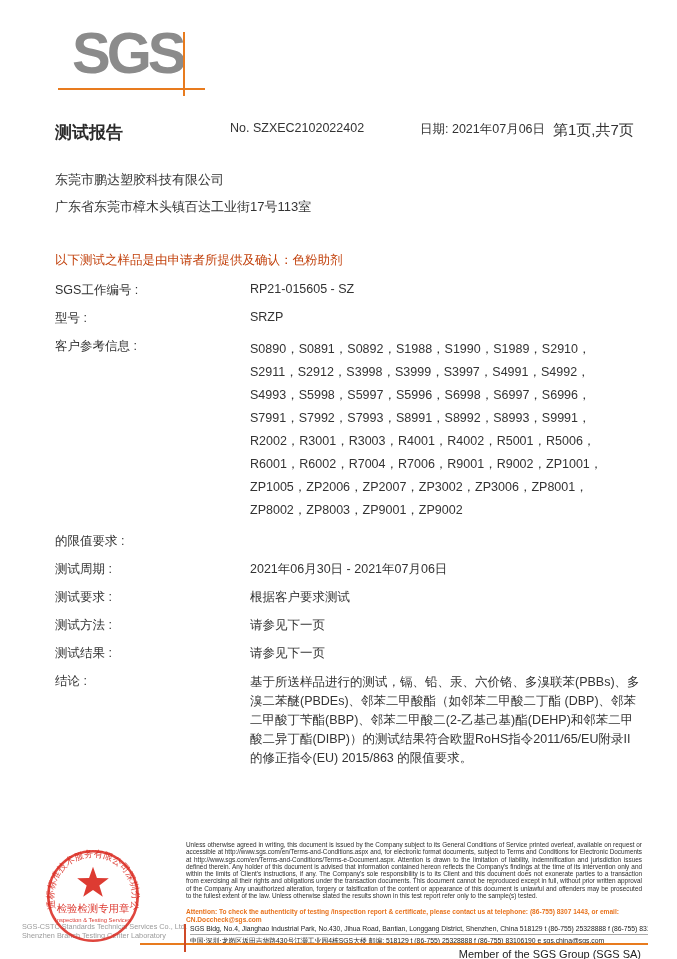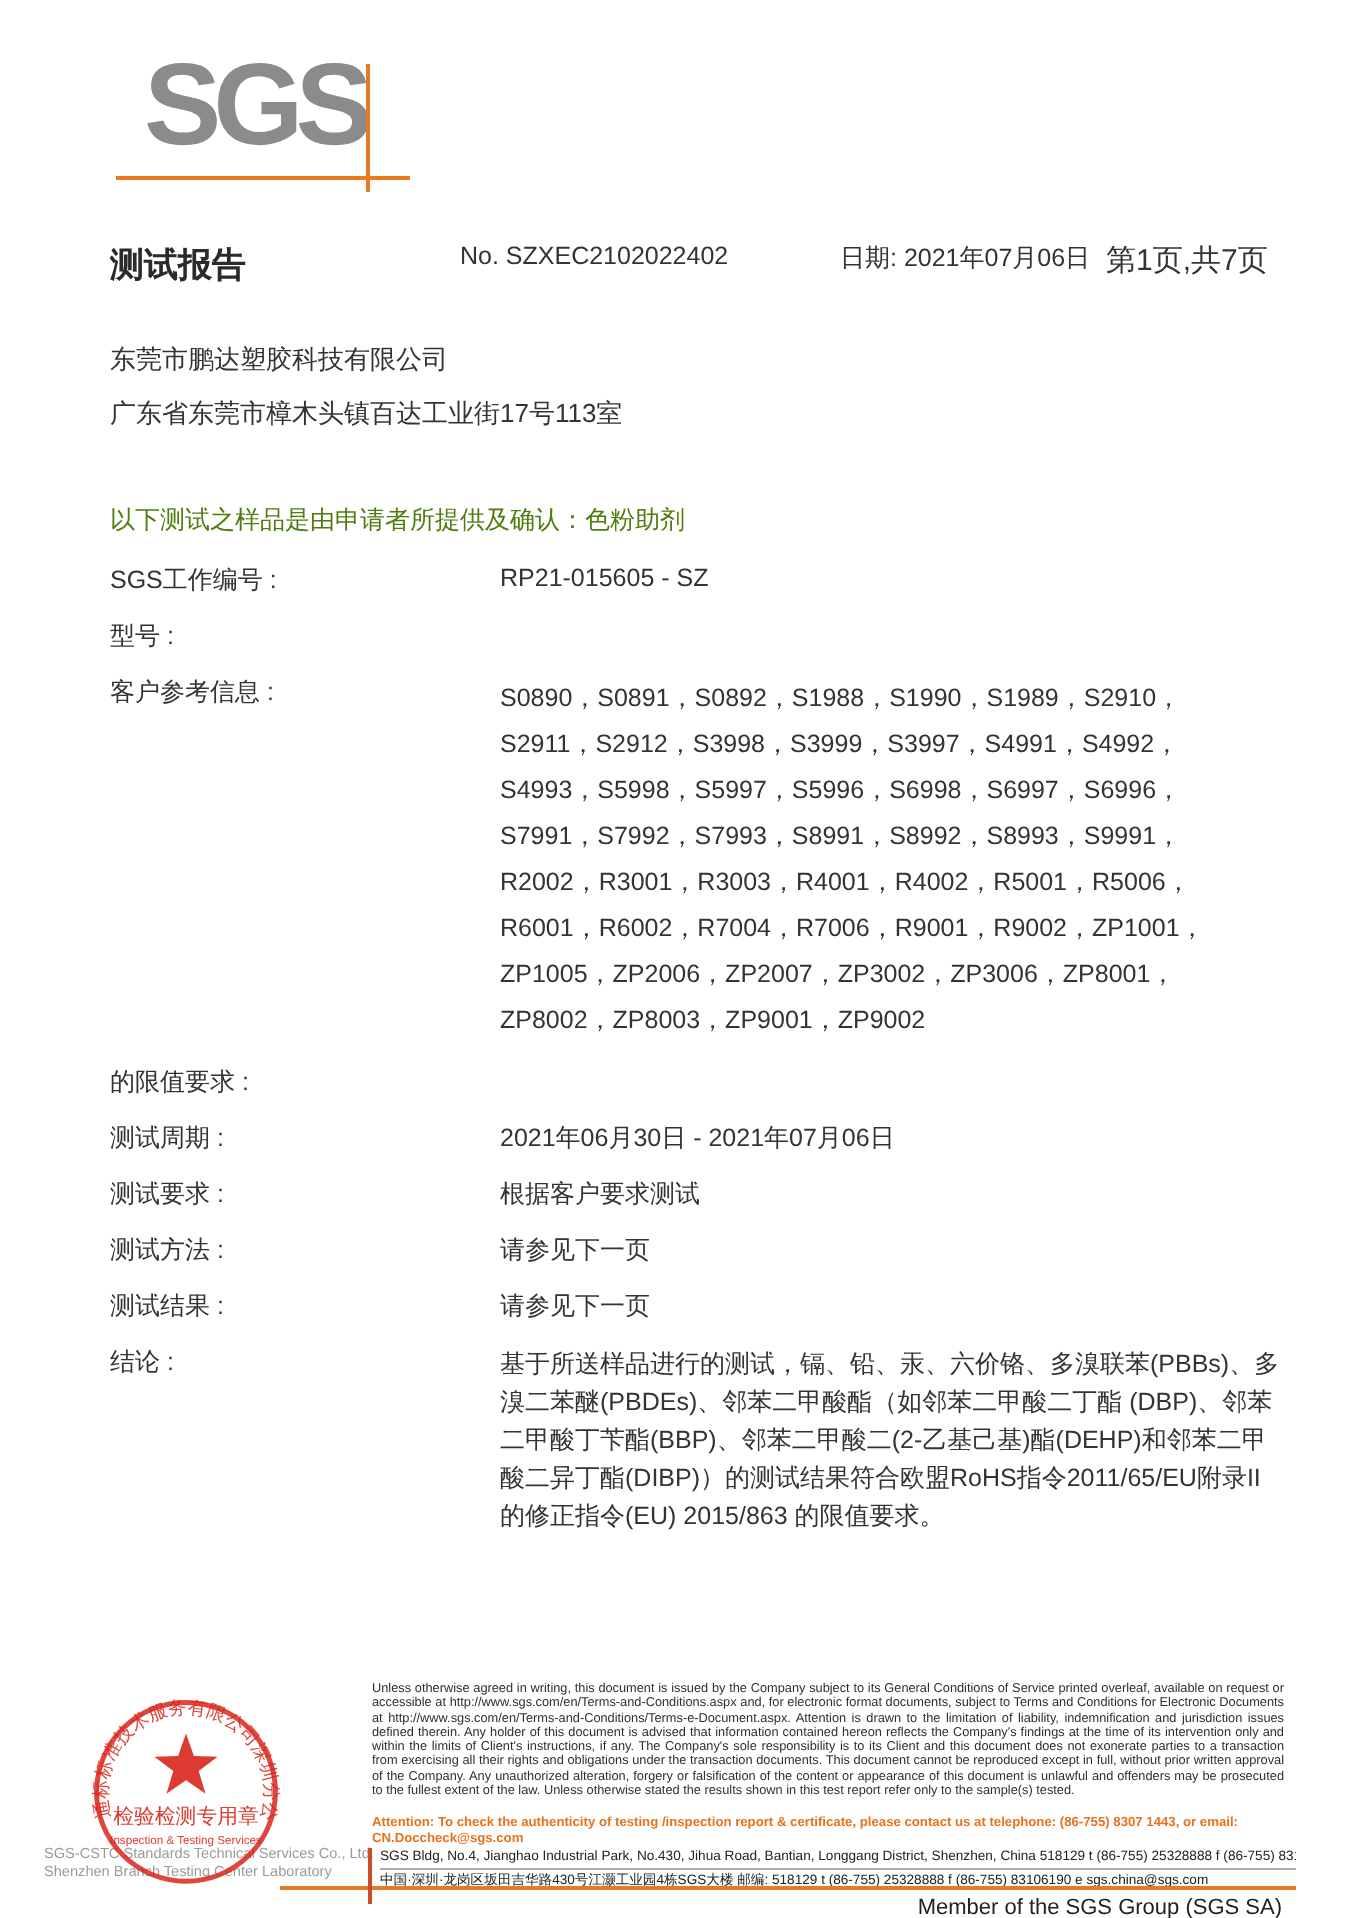--- a/index.html
+++ b/index.html
@@ -17,21 +17,21 @@
   .doc-title{width:175px;font-size:17px;font-weight:bold;color:#2a2a2a;flex-shrink:0;}
   .report-no{width:190px;font-size:12.5px;color:#333;flex-shrink:0;}
   .report-date{width:133px;font-size:12.5px;color:#333;flex-shrink:0;}
   .page-indicator{font-size:15px;color:#333;}
 
   
   .applicant{position:absolute;top:166px;left:55px;font-size:13px;color:#333;line-height:27px;}
 
   
   .main{position:absolute;top:252px;left:55px;width:586px;}
-  .statement{font-size:12.5px;margin-bottom:13px;color:#4d7c0f;}
+  .statement{font-size:12.5px;margin-bottom:13px;color:#c2410c;}
   .kv-row{display:flex;margin-bottom:11px;gap:20px;}
   .kv-label{width:175px;flex-shrink:0;font-size:12.5px;color:#333;}
   .kv-value{font-size:12.5px;color:#333;width:411px;}
   .ref-line{line-height:23px;font-size:12.5px;color:#333;}
   .conclusion-text{line-height:19px;text-align:left;}
 
   
   .footer{position:absolute;left:0;top:838px;width:677px;height:121px;}
   .disclaimer{position:absolute;left:186px;top:3px;width:456px;font-size:6.4px;
     line-height:7.3px;text-align:justify;color:#2e2e2e;}
@@ -74,20 +74,21 @@
   <div class="main">
     <div class="statement">以下测试之样品是由申请者所提供及确认：色粉助剂</div>
 
     <div class="kv-row">
       <div class="kv-label">SGS工作编号 :</div>
       <div class="kv-value">RP21-015605 - SZ</div>
     </div>
 
     <div class="kv-row">
       <div class="kv-label">型号 :</div>
+      <div class="kv-value">SRZP</div>
     </div>
 
     <div class="kv-row">
       <div class="kv-label">客户参考信息 :</div>
       <div class="kv-value">
         <div class="ref-line">S0890，S0891，S0892，S1988，S1990，S1989，S2910，</div>
         <div class="ref-line">S2911，S2912，S3998，S3999，S3997，S4991，S4992，</div>
         <div class="ref-line">S4993，S5998，S5997，S5996，S6998，S6997，S6996，</div>
         <div class="ref-line">S7991，S7992，S7993，S8991，S8992，S8993，S9991，</div>
         <div class="ref-line">R2002，R3001，R3003，R4001，R4002，R5001，R5006，</div>

